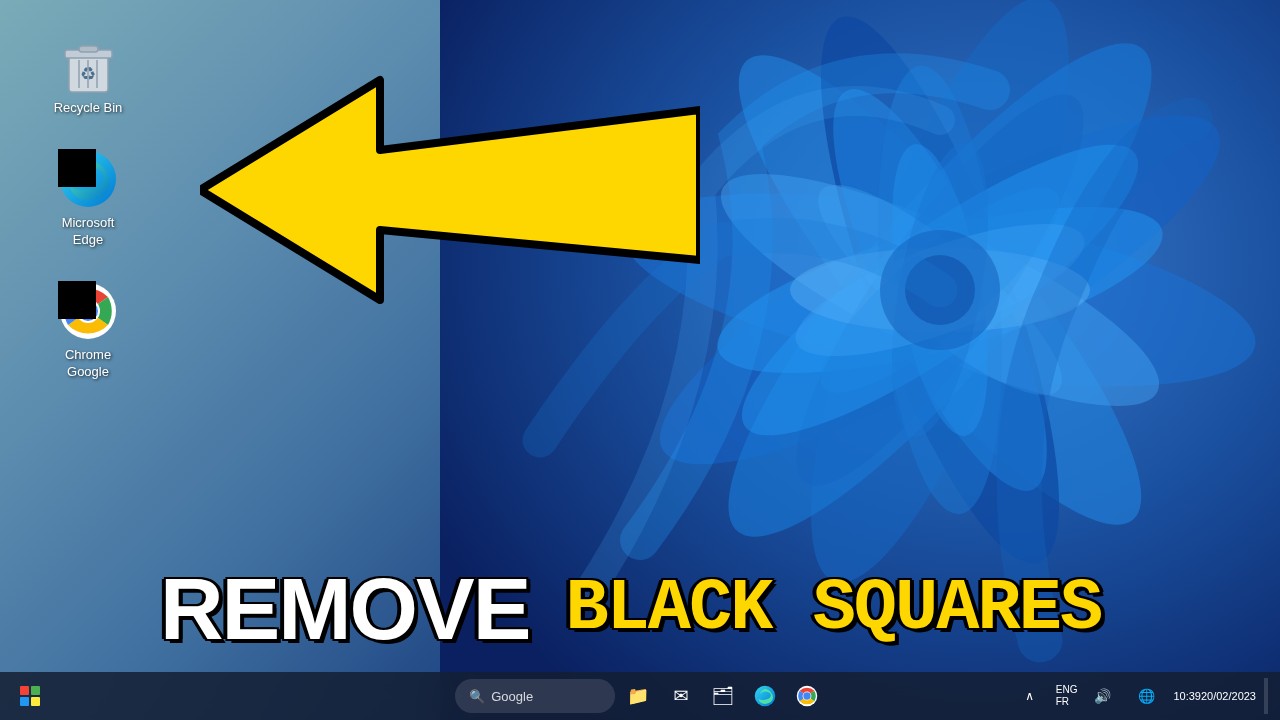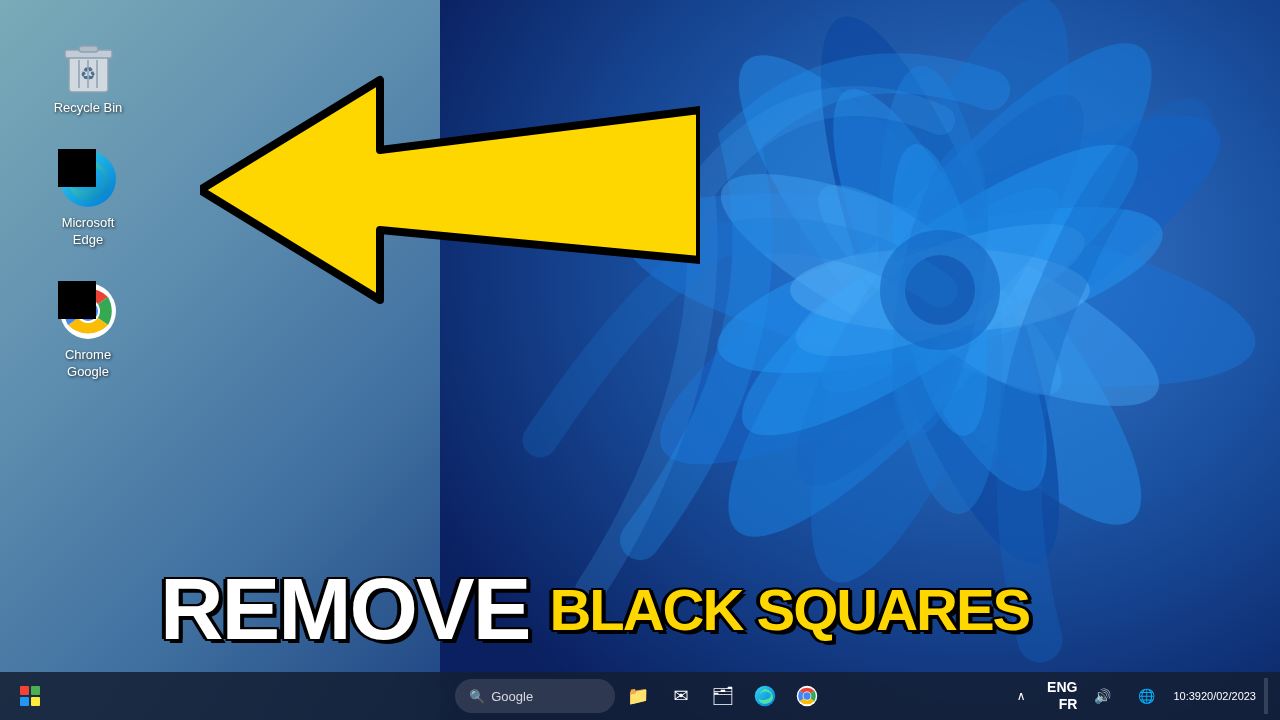--- a/index.html
+++ b/index.html
@@ -84,41 +84,41 @@
     }
 
     
     .overlay-text {
       position: absolute;
       bottom: 60px;
       left: 160px;
       right: 0;
       display: flex;
       align-items: center;
-      gap: 0;
+      gap: 16px;
       z-index: 20;
     }
 
     .text-remove {
       font-size: 88px;
       font-weight: 900;
       color: white;
       text-shadow: 4px 4px 0px #000, -2px -2px 0px #000, 2px -2px 0px #000, -2px 2px 0px #000, 4px 0px 0px #000, -4px 0px 0px #000;
       letter-spacing: -2px;
       font-family: Arial Black, Arial, sans-serif;
       margin-right: 20px;
     }
 
     .text-black-squares {
-      font-size: 58px;
+      font-size: 72px;
       font-weight: 900;
       color: #FFD700;
       text-shadow: 4px 4px 0px #000, -2px -2px 0px #000, 2px -2px 0px #000, -2px 2px 0px #000, 4px 0px 0px #000, -4px 0px 0px #000;
       letter-spacing: -2px;
-      font-family: Liberation Sans, sans-serif;
+      font-family: Liberation Mono, monospace;
     }
 
     
     .taskbar {
       position: absolute;
       bottom: 0;
       left: 0;
       right: 0;
       height: 48px;
       background: rgba(20, 30, 50, 0.85);
@@ -417,21 +417,21 @@
         </svg>
       </div>
     </div>
 
     <div class="taskbar-right">
 
       <div class="taskbar-btn">
         <span style="font-size:12px;">∧</span>
       </div>
 
-      <div style="color:white; font-size:14px; line-height:1.2; text-align:right;font-weight:bold;">
+      <div style="color:white; font-size:10px; line-height:1.2; text-align:left;">
         <div>ENG</div>
         <div>FR</div>
       </div>
 
       <div class="taskbar-btn">
         <span style="font-size:14px;">🔊</span>
       </div>
 
       <div class="taskbar-btn">
         <span style="font-size:14px;">🌐</span>

